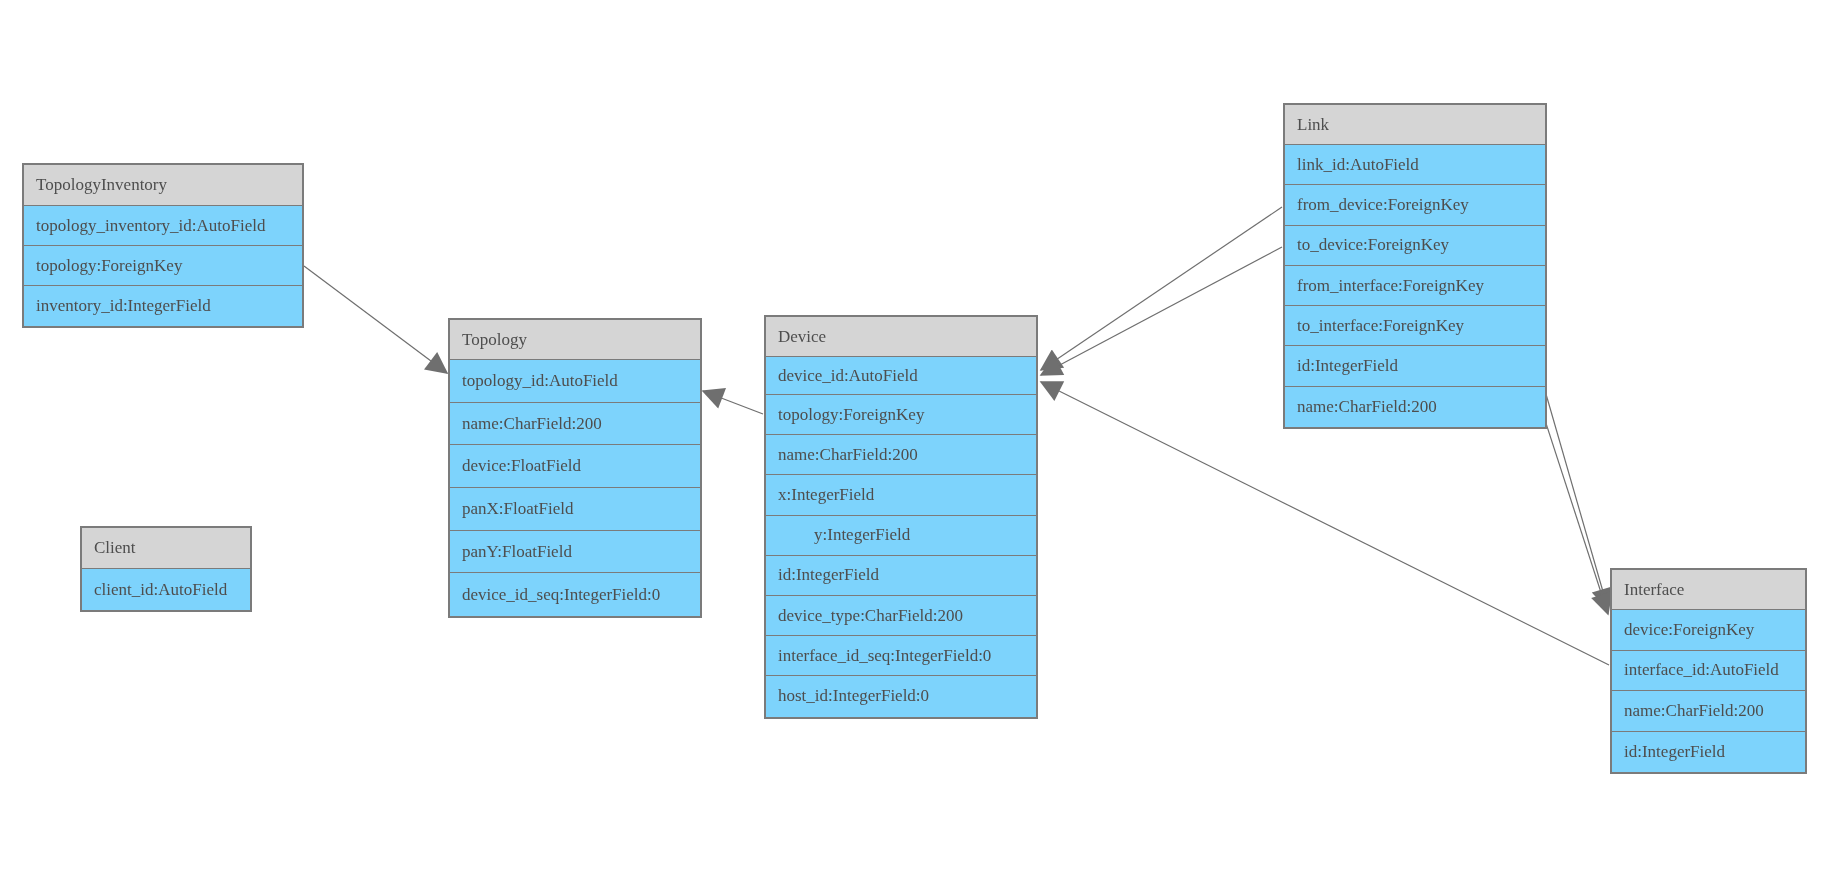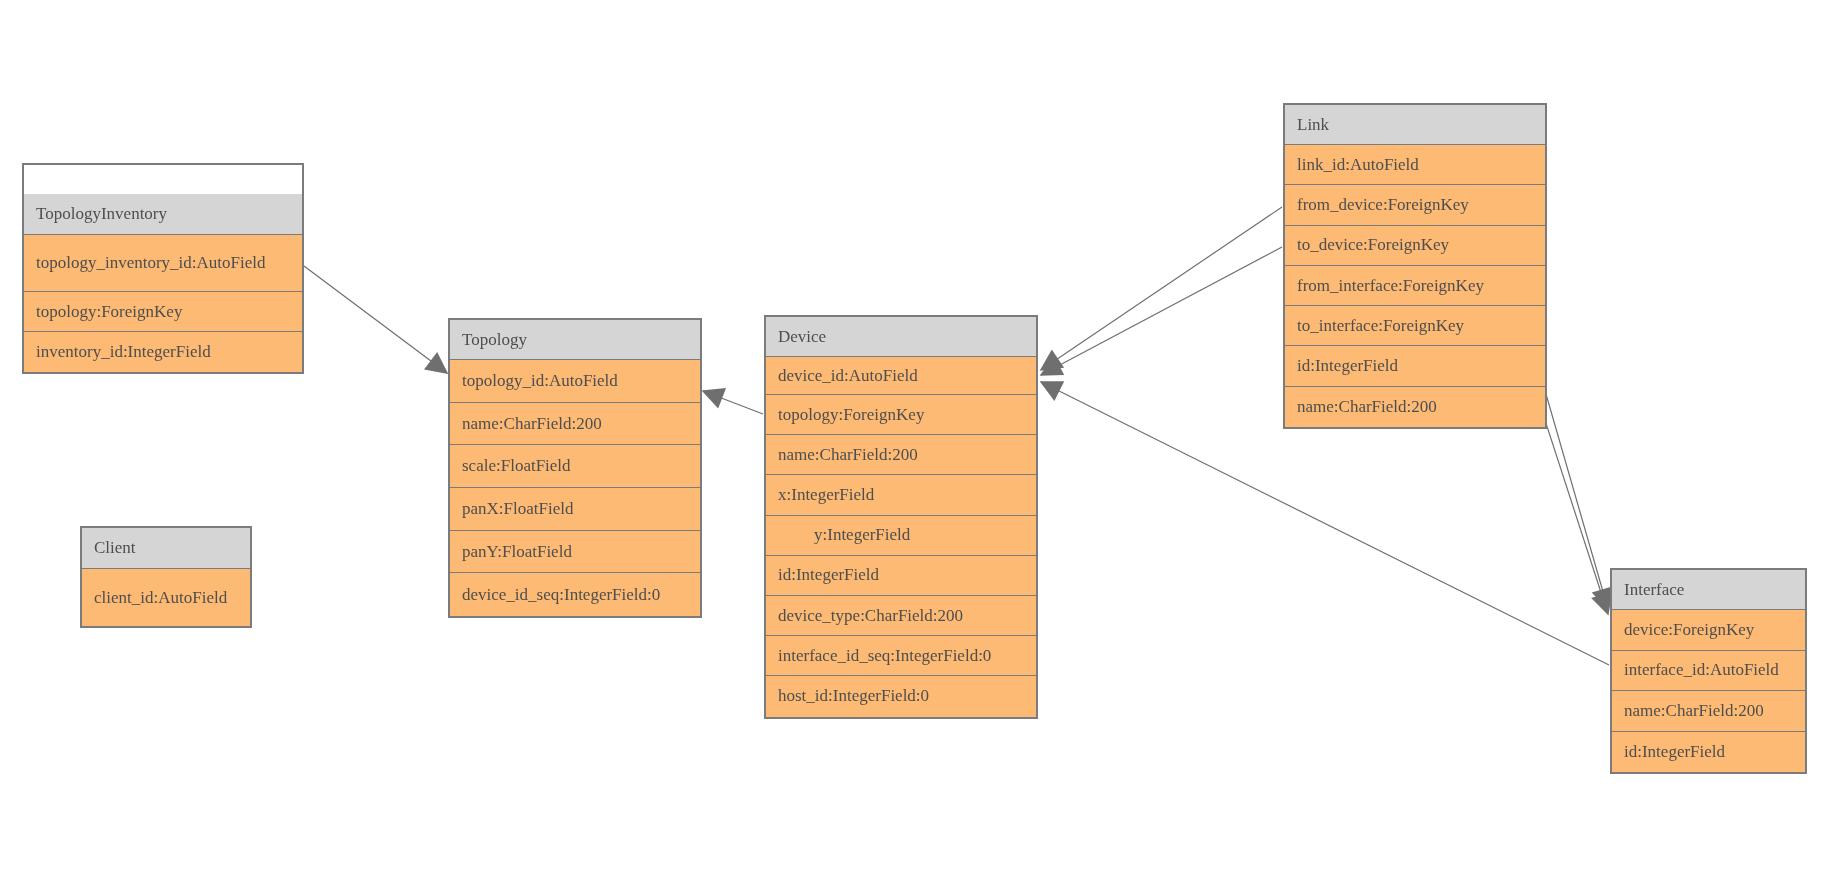--- a/index.html
+++ b/index.html
@@ -43,21 +43,21 @@
     font-size: 17px;
     border-bottom: 1.5px solid var(--border, #7b7b7b);
   }
   .entity-row {
     box-sizing: border-box;
     display: flex;
     align-items: center;
     padding-left: 12px;
     color: var(--text, #4e4e4e);
     font-size: 17px;
-    background: #fdba74;
+    background: #7dd3fc;
     border-bottom: 1.5px solid var(--border, #7b7b7b);
   }
   .entity-row:last-child {
     border-bottom: none;
   }
 </style>
 </head>
 <body>
 
 <div id="canvas">
@@ -72,37 +72,37 @@
         <line x1="763" y1="414" x2="703" y2="391" marker-end="url(#arrow)"></line>
         <line x1="1282" y1="207" x2="1041" y2="370" marker-end="url(#arrow)"></line>
         <line x1="1282" y1="247" x2="1041" y2="375" marker-end="url(#arrow)"></line>
         <line x1="1609" y1="665" x2="1041" y2="382" marker-end="url(#arrow)"></line>
         <line x1="1516" y1="290" x2="1608" y2="609" marker-end="url(#arrow)"></line>
         <line x1="1516" y1="331" x2="1608" y2="614" marker-end="url(#arrow)"></line>
       </g>
   </svg>
   <div id="entities">
       <div class="entity" style="left: 22px; top: 163px; width: 282px;">
-        <div class="entity-header" style="height: 41px; margin-top: 29px;">TopologyInventory</div>
-        <div class="entity-row" style="height: 57px;">topology_inventory_id:AutoField</div>
+        <div class="entity-header" style="height: 41px;">TopologyInventory</div>
+        <div class="entity-row" style="height: 40px;">topology_inventory_id:AutoField</div>
         <div class="entity-row" style="height: 40px;">topology:ForeignKey</div>
         <div class="entity-row" style="height: 40px;">inventory_id:IntegerField</div>
       </div>
       <div class="entity" style="left: 448px; top: 318px; width: 254px;">
         <div class="entity-header" style="height: 40px;">Topology</div>
         <div class="entity-row" style="height: 42.7px;">topology_id:AutoField</div>
         <div class="entity-row" style="height: 42.7px;">name:CharField:200</div>
-        <div class="entity-row" style="height: 42.7px;">scale:FloatField</div>
+        <div class="entity-row" style="height: 42.7px;">device:FloatField</div>
         <div class="entity-row" style="height: 42.7px;">panX:FloatField</div>
         <div class="entity-row" style="height: 42.7px;">panY:FloatField</div>
         <div class="entity-row" style="height: 42.7px;">device_id_seq:IntegerField:0</div>
       </div>
       <div class="entity" style="left: 80px; top: 526px; width: 172px;">
         <div class="entity-header" style="height: 41px;">Client</div>
-        <div class="entity-row" style="height: 57px;">client_id:AutoField</div>
+        <div class="entity-row" style="height: 41px;">client_id:AutoField</div>
       </div>
       <div class="entity" style="left: 764px; top: 315px; width: 274px;">
         <div class="entity-header" style="height: 40px;">Device</div>
         <div class="entity-row" style="height: 38px;">device_id:AutoField</div>
         <div class="entity-row" style="height: 40.2px;">topology:ForeignKey</div>
         <div class="entity-row" style="height: 40.2px;">name:CharField:200</div>
         <div class="entity-row" style="height: 40.2px;">x:IntegerField</div>
         <div class="entity-row" style="height: 40.2px; padding-left: 48px;">y:IntegerField</div>
         <div class="entity-row" style="height: 40.2px;">id:IntegerField</div>
         <div class="entity-row" style="height: 40.2px;">device_type:CharField:200</div>

